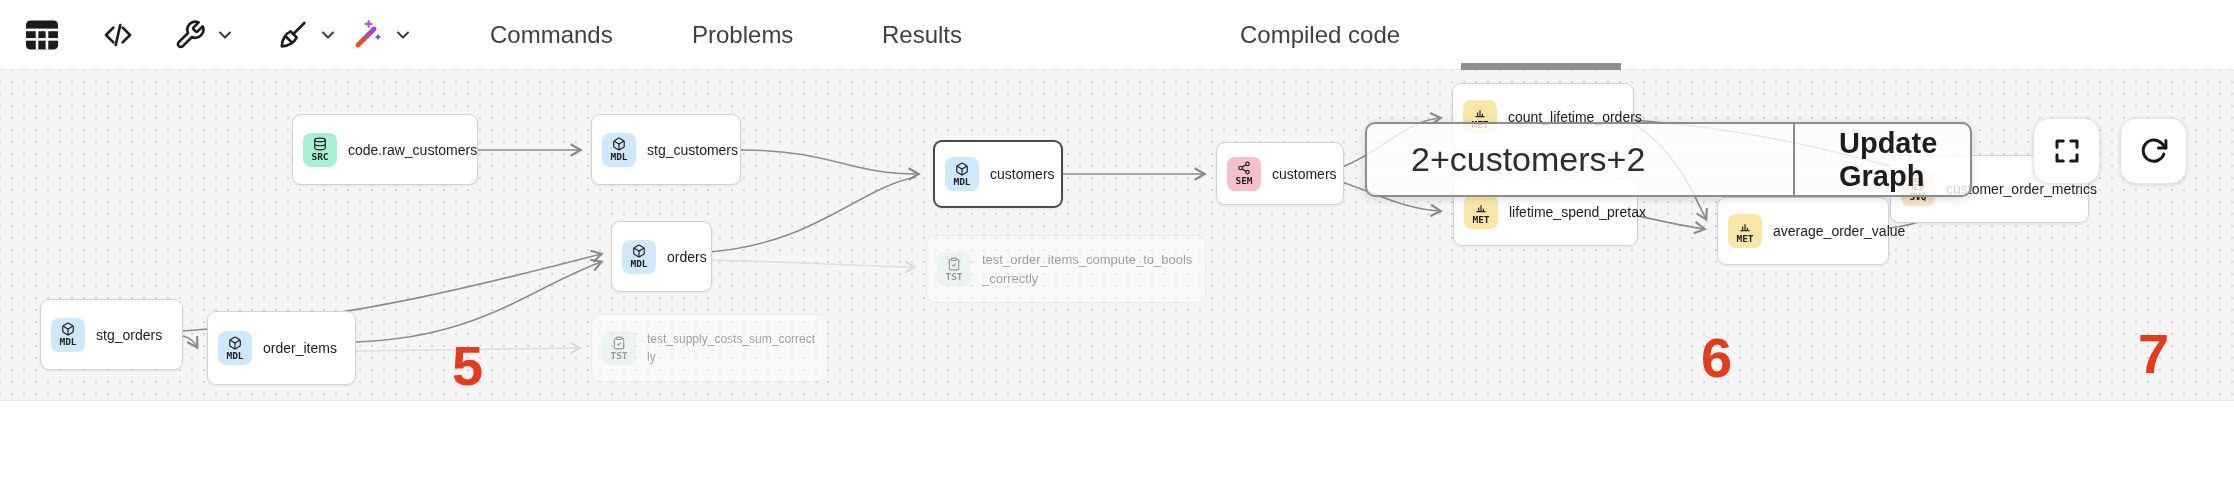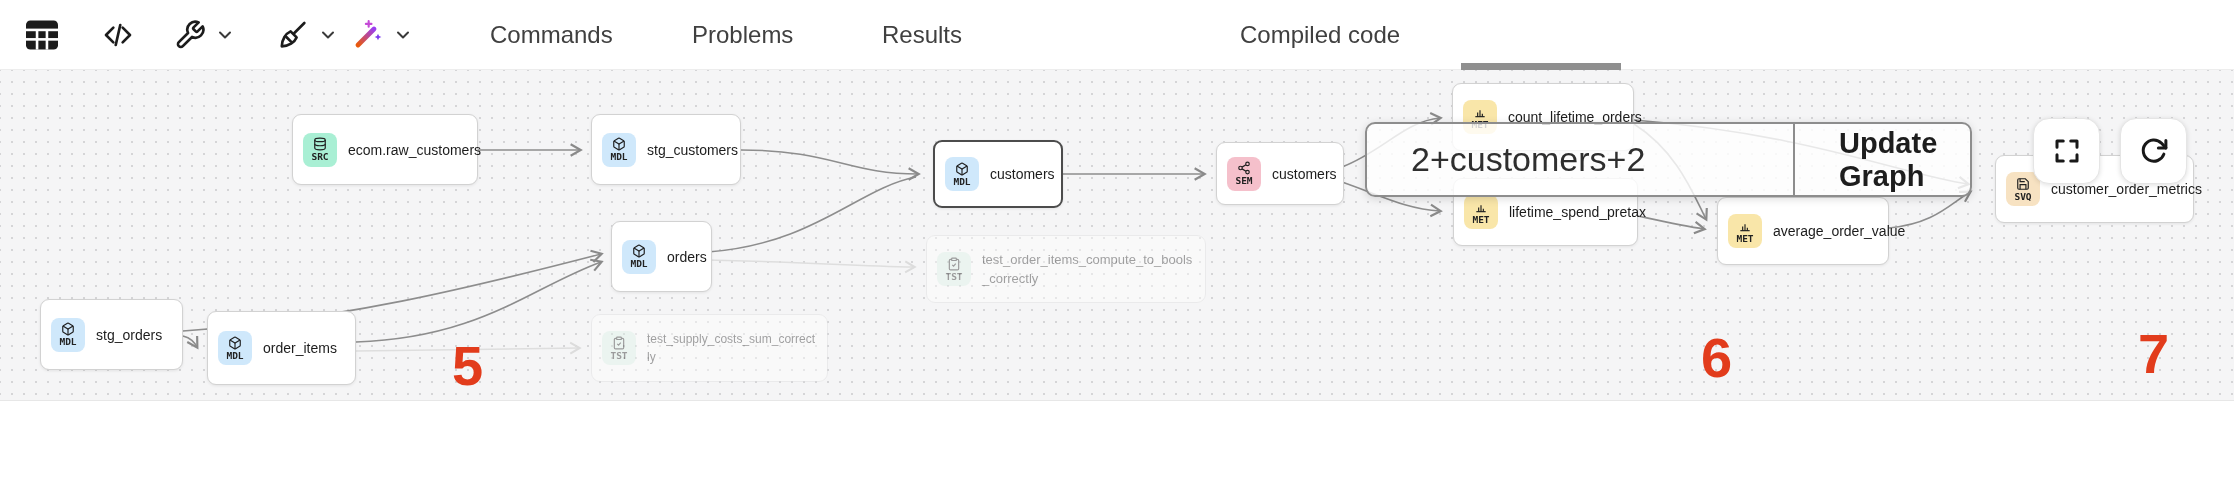--- a/index.html
+++ b/index.html
@@ -149,21 +149,21 @@
 
   <div class="node" style="left:292px;top:44px;width:186px;height:71px">
     <span class="badge b-src">
       <svg viewBox="0 0 24 24" fill="none" stroke="#1f1f1f" stroke-width="2">
         <ellipse cx="12" cy="5" rx="9" ry="3"></ellipse>
           <path d="M21 12c0 1.66-4 3-9 3s-9-1.34-9-3"></path>
           <path d="M3 5v14c0 1.66 4 3 9 3s9-1.34 9-3V5"></path>
       </svg>
       <span class="blabel">SRC</span>
     </span>
-    <span class="nlabel">ecom.raw_customers</span>
+    <span class="nlabel">code.raw_customers</span>
   </div>
 
   <div class="node" style="left:591px;top:44px;width:150px;height:71px">
     <span class="badge b-mdl">
       <svg viewBox="0 0 24 24" fill="none" stroke="#1f1f1f" stroke-width="2">
         <path d="M21 16V8a2 2 0 0 0-1-1.73l-7-4a2 2 0 0 0-2 0l-7 4A2 2 0 0 0 3 8v8a2 2 0 0 0 1 1.73l7 4a2 2 0 0 0 2 0l7-4A2 2 0 0 0 21 16z"></path>
           <polyline points="3.27 6.96 12 12.01 20.73 6.96"></polyline>
           <line x1="12" y1="22.08" x2="12" y2="12"></line>
       </svg>
       <span class="blabel">MDL</span>
@@ -229,21 +229,21 @@
         <path d="M4 20h16"></path>
           <path d="M8 20v-7"></path>
           <path d="M12 20v-11"></path>
           <path d="M16 20v-5"></path>
       </svg>
       <span class="blabel">MET</span>
     </span>
     <span class="nlabel">average_order_value</span>
   </div>
 
-  <div class="node" style="left:1995px;top:85px;width:199px;height:68px">
+  <div class="node" style="left:1890px;top:85px;width:199px;height:68px">
     <span class="badge b-svq">
       <svg viewBox="0 0 24 24" fill="none" stroke="#1f1f1f" stroke-width="2">
         <path d="M19 21H5a2 2 0 0 1-2-2V5a2 2 0 0 1 2-2h11l5 5v11a2 2 0 0 1-2 2z"></path>
           <polyline points="17 21 17 13 7 13 7 21"></polyline>
           <polyline points="7 3 7 8 15 8"></polyline>
       </svg>
       <span class="blabel">SVQ</span>
     </span>
     <span class="nlabel">customer_order_metrics</span>
   </div>

